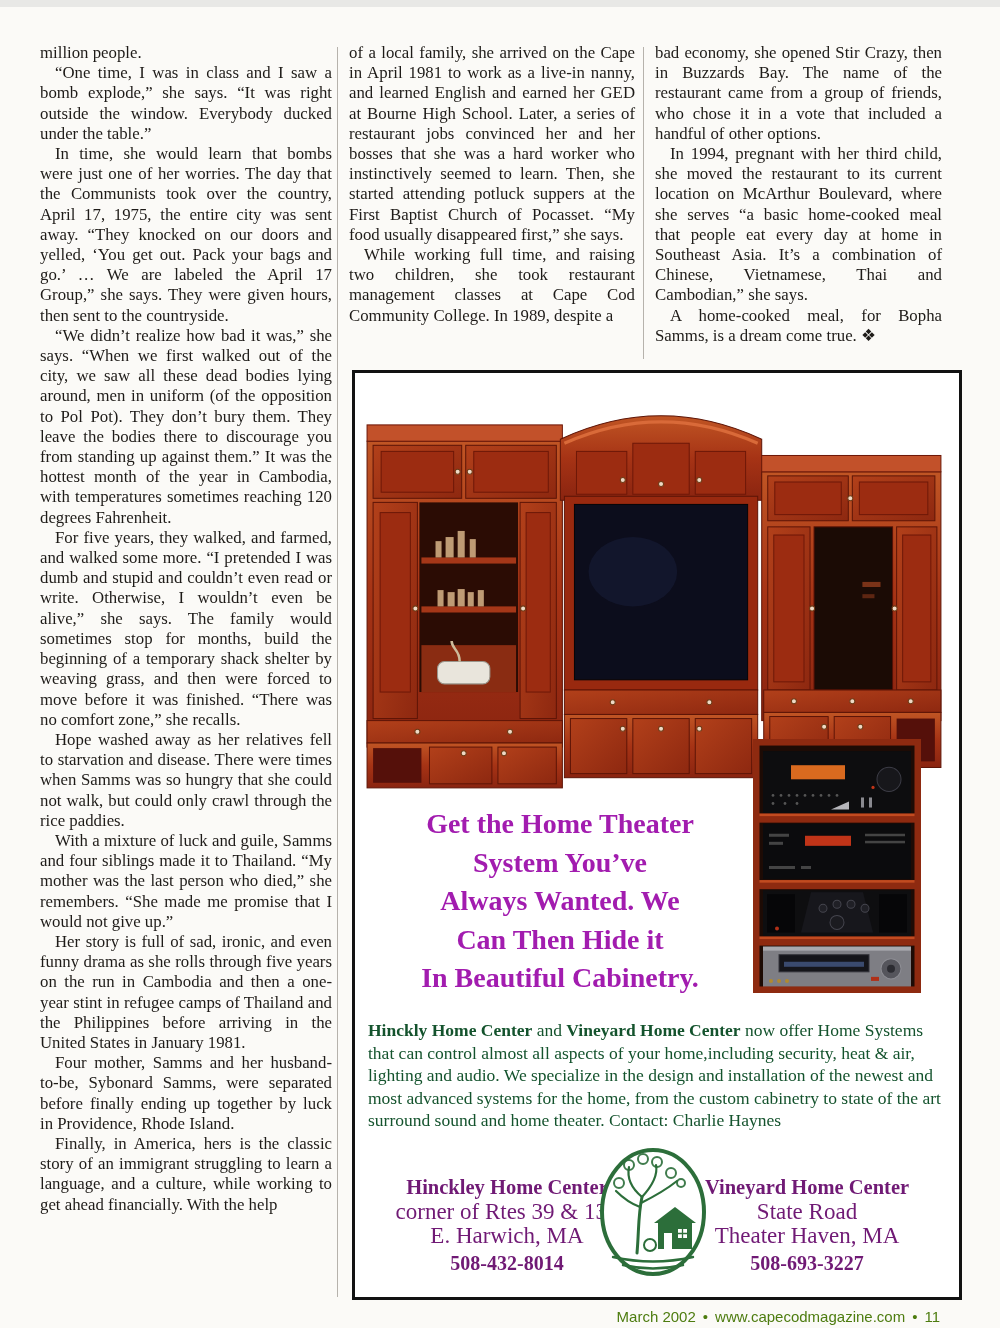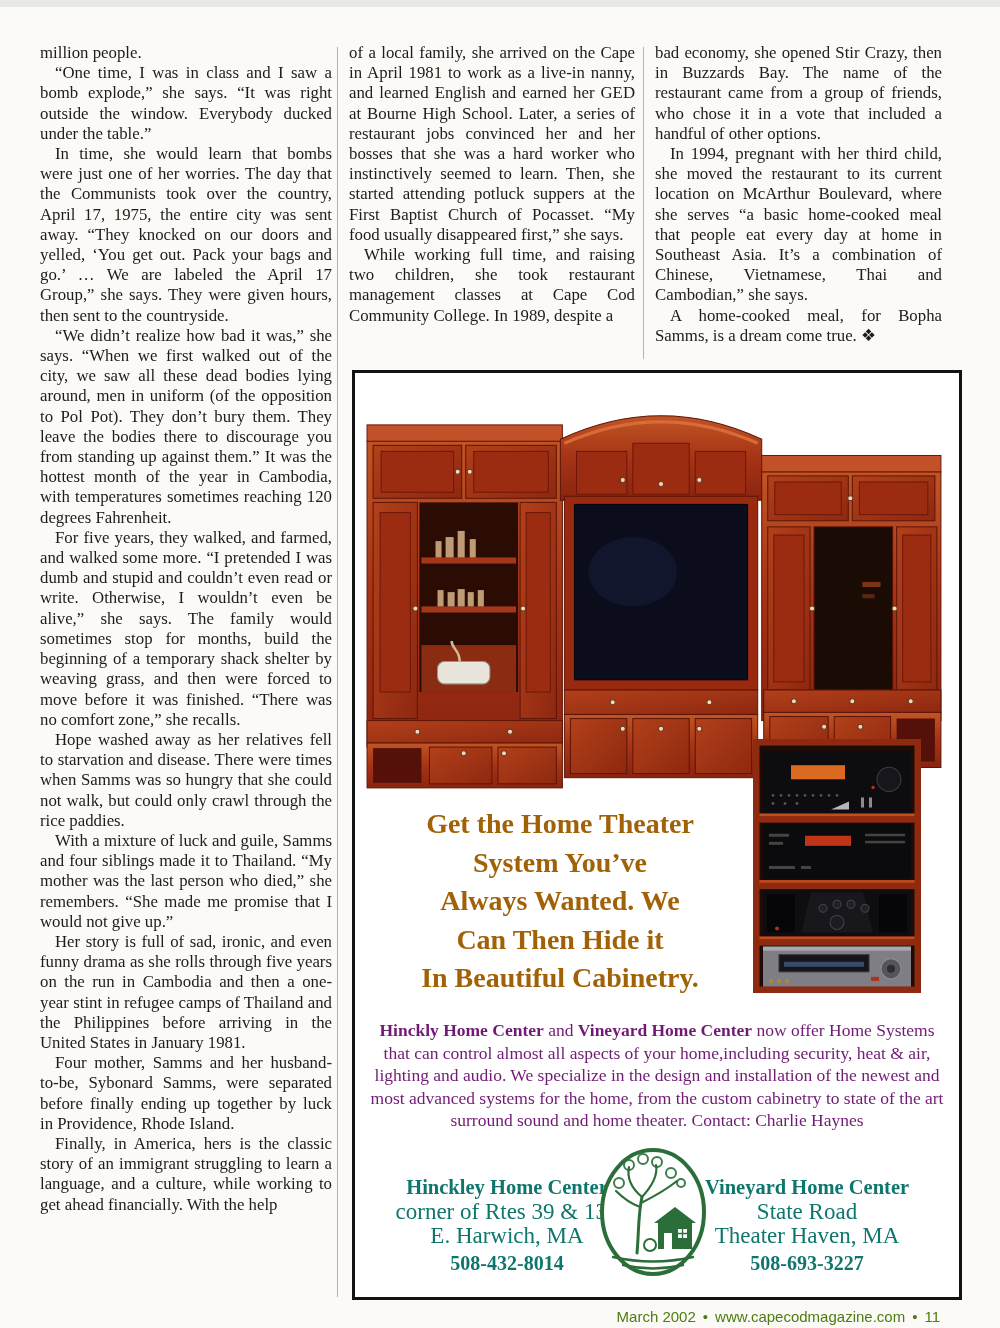--- a/index.html
+++ b/index.html
@@ -32,32 +32,32 @@
     width:604px;height:924px;
     background:#ffffff;
     border:3px solid #121212;
   }
   .cabinet{position:absolute;left:4px;top:5px;width:594px;height:416px;}
   .av-photo{position:absolute;left:398px;top:366px;width:168px;height:254px;}
   .ad-headline{
     position:absolute;left:5px;top:432px;width:400px;
     text-align:center;
     font-weight:bold;font-size:28px;line-height:38.5px;
-    color:#a16207;
+    color:#a21caf;
   }
   .ad-body{
     position:absolute;left:13px;top:646px;width:578px;
-    text-align:center;
+    text-align:left;
     font-size:17.5px;line-height:22.5px;
-    color:#701a75;
+    color:#14532d;
   }
   .ad-body b{font-weight:bold;}
   .contact{
     position:absolute;top:802px;width:244px;
-    text-align:center;color:#0f766e;
+    text-align:center;color:#701a75;
   }
   .contact-left{left:30px;}
   .contact-right{left:330px;}
   .contact .cname{font-weight:bold;font-size:20.5px;line-height:25px;}
   .contact .caddr{font-size:23px;line-height:24px;}
   .contact .cphone{font-weight:bold;font-size:20px;line-height:30px;}
   .logo{position:absolute;left:242px;top:772px;width:112px;height:134px;}
 
   .footer{
     position:absolute;left:0;top:1301px;width:940px;

